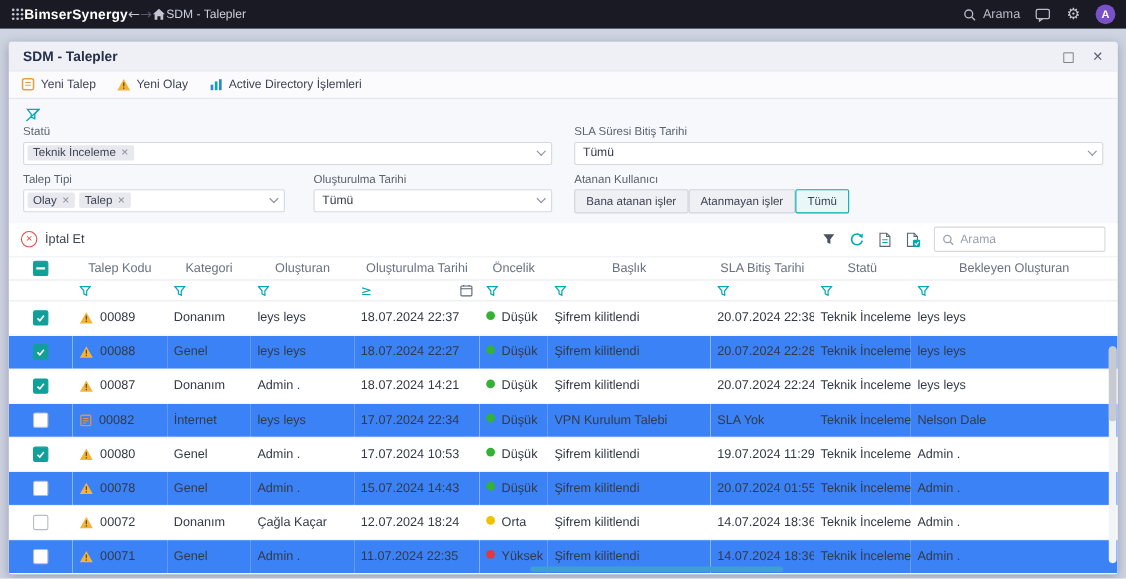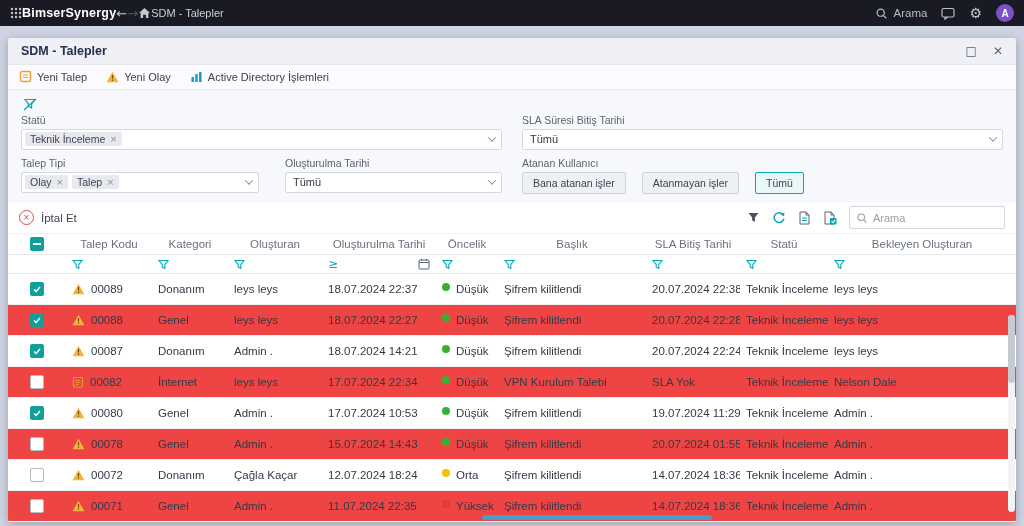--- a/index.html
+++ b/index.html
@@ -42,21 +42,21 @@
   .finput { height:21px; background:#fff; border:1px solid #d5d8df; border-radius:2px;
     display:flex; align-items:center; padding:0 6px 0 3px; gap:4px; font-size:11px; color:#333a46; }
   .finput .val { flex:1; padding-left:4px; }
   .chip { background:#e7e9ee; border-radius:2px; padding:1px 5px; font-size:10.5px;
     color:#3d4352; display:inline-flex; align-items:center; gap:5px; }
   .chip .x { color:#8a8f9b; font-size:11px; }
   .chips { flex:1; display:flex; gap:4px; }
   .chev { width:6px; height:6px; border-right:1.4px solid #8a8f99; border-bottom:1.4px solid #8a8f99;
     transform:rotate(45deg) translate(-1px,-1px); flex:none; }
   .subrow { display:grid; grid-template-columns:238px 1fr; column-gap:26px; }
-  .btngroup { display:flex; gap:16px; }
+  .btngroup { display:flex; gap:0; }
   .seg { height:22px; padding:0 10px; font-size:10.5px; color:#3d4352; background:#eff0f3;
     border:1px solid #cfd3da; border-radius:2px; display:flex; align-items:center; }
   .seg.sel { background:#e9f7f8; border-color:#00a9b5; }
 
   
   .grid-area { flex:1; background:#fff; position:relative; display:flex; flex-direction:column; }
   .grid-toolbar { height:31px; display:flex; align-items:center; padding:0 11px; gap:10px;
     border-bottom:1px solid #eef0f3; }
   .gt-left { flex:1; display:flex; align-items:center; gap:7px; font-size:11.5px; color:#3d4352; }
   .cancel-ic { width:15px; height:15px; border-radius:50%; border:1.5px solid #e14b44;
@@ -67,21 +67,21 @@
   .searchbox input { border:none; outline:none; width:100%; font-size:11px;
     font-family:"Liberation Sans",sans-serif; color:#333; background:transparent; }
   .searchbox input::placeholder { color:#9aa0ab; }
 
   table { width:100%; border-collapse:collapse; table-layout:fixed; }
   th { font-weight:normal; text-align:center; font-size:11.5px; color:#6a7180; padding:0 6px; }
   #header-row th { height:21px; border-bottom:1px solid #e8eaee; }
   #filter-row th { height:19px; border-bottom:1px solid #e8eaee; }
   td { height:31px; padding:0 6px; font-size:11.5px; color:#333a46; border-bottom:1px solid #f1f2f5;
     white-space:nowrap; overflow:hidden; }
-  tr.alt td { background:#ef4444; }
+  tr.alt td { background:#3b82f6; }
   .cellflex { display:flex; gap:6px; }
   .cb { width:14px; height:14px; border:1px solid #b7bcc4; border-radius:2px; background:#fff;
     display:inline-flex; align-items:center; justify-content:center; }
   .cb.on, .cb.ind { background:#10a099; border-color:#10a099; }
   .cb.ind::after { content:""; width:8px; height:2px; background:#fff; }
   .c-cb { text-align:center; }
   .c-cb .cb { vertical-align:middle; }
   .dot { width:8px; height:8px; border-radius:50%; display:inline-block; flex:none; }
   .fcell-flex { display:flex; align-items:center; }
   .op { color:#00a9b5; font-size:12px; font-family:"DejaVu Sans",sans-serif; }

